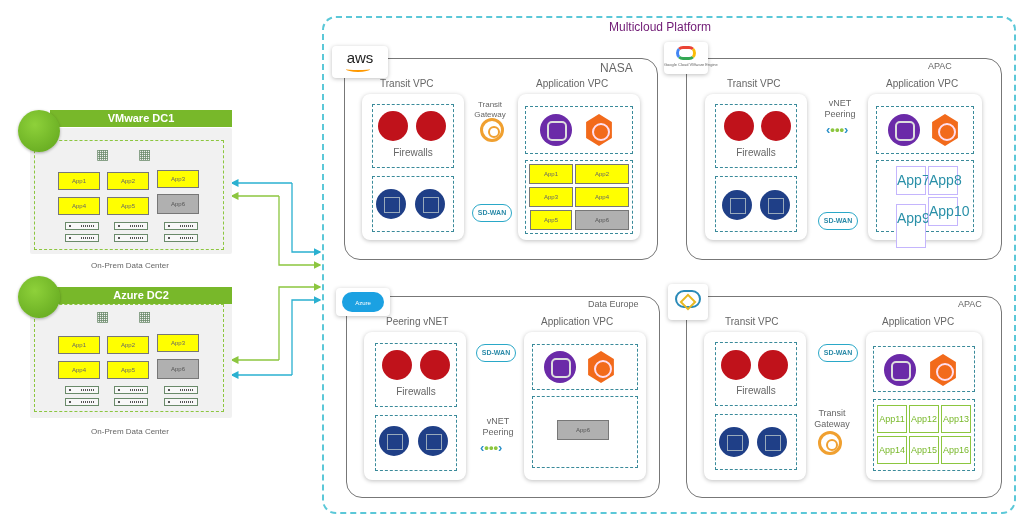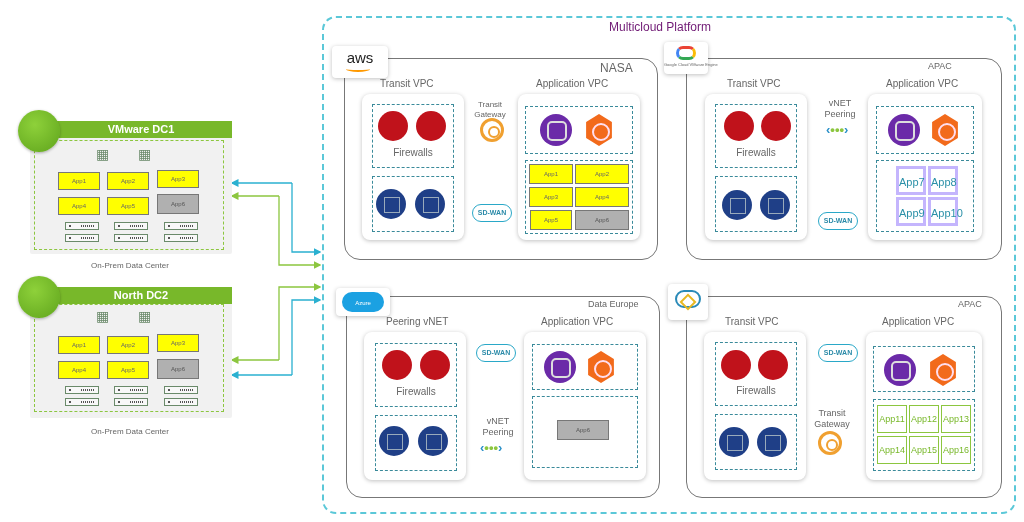--- a/index.html
+++ b/index.html
@@ -27,21 +27,21 @@
 .vm:after{content:"";position:absolute;left:8px;top:8px;width:14px;height:14px;border:1px solid #9ab}
 .k8s{position:absolute;width:32px;height:32px;border-radius:50%;background:#6b2aa8}
 .k8s:after{content:"";position:absolute;left:7px;top:7px;width:16px;height:16px;border:2px solid #ddd;border-radius:5px}
 .gear{position:absolute;width:30px;height:32px;background:#f26a1b;clip-path:polygon(50% 0,93% 25%,93% 75%,50% 100%,7% 75%,7% 25%)}
 .gear:after{content:"";position:absolute;left:8px;top:9px;width:14px;height:14px;border:2px solid #fde;border-radius:50%}
 .tgw{position:absolute;width:24px;height:24px;border-radius:50%;border:3px solid #f0a030;background:#fff}
 .tgw:after{content:"";position:absolute;left:5px;top:5px;width:8px;height:8px;border:2px solid #f0a030;border-radius:50%}
 .sdwan{position:absolute;width:40px;height:18px;border:1.5px solid #2aa8c8;border-radius:10px;font-size:7px;color:#2a8aa8;font-weight:bold;text-align:center;line-height:15px;background:#fff}
 .peer{position:absolute;font-size:13px;color:#2a90c8;font-weight:bold}
 .peer .d{color:#8cc63f}
-.app-b{position:absolute;border:3px solid #c4b5fd;color:#2a90a8;font-size:11px;text-align:center;background:#fff}
+.app-b{position:absolute;border:1px solid #c4b5fd;color:#2a90a8;font-size:14px;text-align:center;background:#fff}
 .app-gr{position:absolute;border:1px solid #8cc63f;color:#78b82a;font-size:9px;text-align:center;background:#fff}
 .lbl{font-size:10px;color:#666}
 .lbl8{font-size:8px;color:#666}
 svg.arrows{position:absolute;left:0;top:0}
 </style>
 </head>
 <body>
 
 <svg class="arrows" width="1024" height="522">
   <defs>
@@ -64,21 +64,21 @@
   <path d="M478,130 L470,130" stroke="#8cc63f" stroke-dasharray="2,2" marker-end="url(#ag)"></path>
   <path d="M506,130 L520,130" stroke="#8cc63f" stroke-dasharray="2,2" marker-end="url(#ag)"></path>
 
   <path d="M816,443 L804,443" stroke="#8cc63f" stroke-dasharray="2,2" marker-end="url(#ag)"></path>
   <path d="M846,443 L862,443" stroke="#8cc63f" stroke-dasharray="2,2" marker-end="url(#ag)"></path>
 </svg>
 
 <div>
   <div class="dc-bg" style="left:30px;top:128px;width:202px;height:126px"></div>
   <div class="dc-dash" style="left:34px;top:140px;width:190px;height:110px"></div>
-  <div class="dc-bar" style="left:50px;top:121px;width:182px">VMware DC1</div>
+  <div class="dc-bar" style="left:50px;top:110px;width:182px">VMware DC1</div>
   <div class="dc-circle" style="left:18px;top:110px"></div>
   <div class="abs lbl8" style="left:96px;top:146px;font-size:14px;color:#6a8a6a">▦</div>
   <div class="abs lbl8" style="left:138px;top:146px;font-size:14px;color:#6a8a6a">▦</div>
   <div class="app-y" style="left:58px;top:172px;width:42px;height:18px;line-height:16px">App1</div>
   <div class="app-y" style="left:107px;top:172px;width:42px;height:18px;line-height:16px">App2</div>
   <div class="app-y" style="left:157px;top:170px;width:42px;height:18px;line-height:16px">App3</div>
   <div class="app-y" style="left:58px;top:197px;width:42px;height:18px;line-height:16px">App4</div>
   <div class="app-y" style="left:107px;top:197px;width:42px;height:18px;line-height:16px">App5</div>
   <div class="app-g" style="left:157px;top:194px;width:42px;height:20px;line-height:18px">App6</div>
   <div class="srv" style="left:65px;top:222px"></div>
@@ -86,21 +86,21 @@
   <div class="srv" style="left:164px;top:222px"></div>
   <div class="srv" style="left:65px;top:234px"></div>
   <div class="srv" style="left:114px;top:234px"></div>
   <div class="srv" style="left:164px;top:234px"></div>
   <div class="t lbl8" style="left:70px;top:261px;width:120px">On-Prem Data Center</div>
 </div>
 
 <div>
   <div class="dc-bg" style="left:30px;top:292px;width:202px;height:126px"></div>
   <div class="dc-dash" style="left:34px;top:304px;width:190px;height:108px"></div>
-  <div class="dc-bar" style="left:50px;top:287px;width:182px">North DC2</div>
+  <div class="dc-bar" style="left:50px;top:287px;width:182px">Azure DC2</div>
   <div class="dc-circle" style="left:18px;top:276px"></div>
   <div class="abs" style="left:96px;top:308px;font-size:14px;color:#6a8a6a">▦</div>
   <div class="abs" style="left:138px;top:308px;font-size:14px;color:#6a8a6a">▦</div>
   <div class="app-y" style="left:58px;top:336px;width:42px;height:18px;line-height:16px">App1</div>
   <div class="app-y" style="left:107px;top:336px;width:42px;height:18px;line-height:16px">App2</div>
   <div class="app-y" style="left:157px;top:334px;width:42px;height:18px;line-height:16px">App3</div>
   <div class="app-y" style="left:58px;top:361px;width:42px;height:18px;line-height:16px">App4</div>
   <div class="app-y" style="left:107px;top:361px;width:42px;height:18px;line-height:16px">App5</div>
   <div class="app-g" style="left:157px;top:359px;width:42px;height:20px;line-height:18px">App6</div>
   <div class="srv" style="left:65px;top:386px"></div>
@@ -170,21 +170,21 @@
   <div class="t lbl8" style="left:818px;top:109px;width:44px;font-size:9px">Peering</div>
   <div class="peer" style="left:826px;top:122px">‹<span class="d">•••</span>›</div>
   <div class="sdwan" style="left:818px;top:212px">SD-WAN</div>
   <div class="card" style="left:868px;top:94px;width:114px;height:146px"></div>
   <div class="dash" style="left:876px;top:106px;width:98px;height:48px"></div>
   <div class="k8s" style="left:888px;top:114px"></div>
   <div class="gear" style="left:930px;top:114px"></div>
   <div class="dash" style="left:876px;top:160px;width:98px;height:72px"></div>
   <div class="app-b" style="left:896px;top:166px;width:30px;height:29px;line-height:27px">App7</div>
   <div class="app-b" style="left:928px;top:166px;width:30px;height:29px;line-height:27px">App8</div>
-  <div class="app-b" style="left:896px;top:197px;width:30px;height:29px;line-height:27px">App9</div>
+  <div class="app-b" style="left:896px;top:204px;width:30px;height:44px;line-height:27px">App9</div>
   <div class="app-b" style="left:928px;top:197px;width:30px;height:29px;line-height:27px">App10</div>
 </div>
 
 <div>
   <div class="region" style="left:346px;top:296px;width:314px;height:202px"></div>
   <div class="logo" style="left:336px;top:288px;width:54px;height:28px">
     <div class="abs" style="left:6px;top:4px;width:42px;height:20px;background:#1ba1e2;border-radius:10px"></div>
     <div class="t" style="left:6px;top:12px;width:42px;font-size:6px;color:#fff">Azure</div>
   </div>
   <div class="t lbl8" style="left:588px;top:299px;font-size:9px">Data Europe</div>

